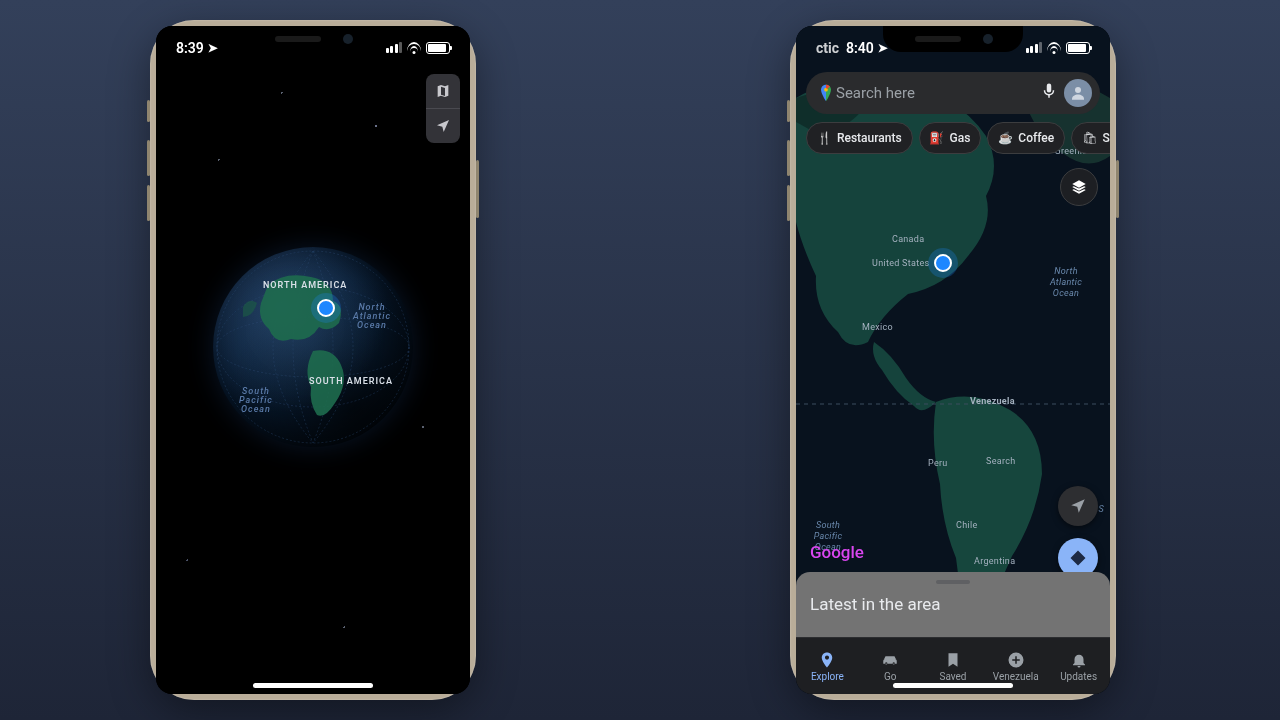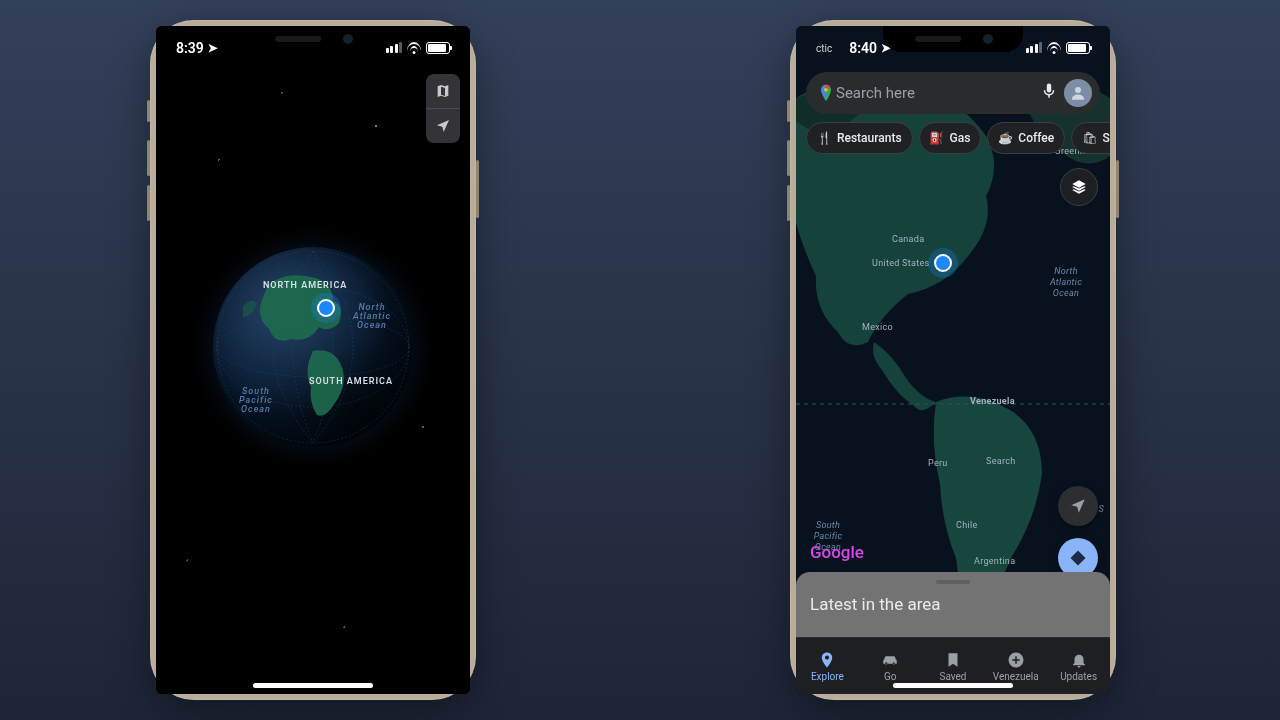--- a/index.html
+++ b/index.html
@@ -31,21 +31,21 @@
   .phone{
     position:absolute;top:20px;width:326px;height:680px;
     border-radius:44px;background:var(--phone-frame);
     padding:6px;box-sizing:border-box;
     box-shadow:0 12px 40px rgba(0,0,0,.4), inset 0 0 2px rgba(255,255,255,.4);
   }
   .phone.left{left:150px;}
   .phone.right{left:790px;}
   .screen{
     position:relative;width:100%;height:100%;
-    background:#000;border-radius:6px;overflow:hidden;
+    background:#000;border-radius:16px;overflow:hidden;
   }
   .notch{
     position:absolute;top:0;left:50%;transform:translateX(-50%);
     width:140px;height:26px;background:#000;border-radius:0 0 18px 18px;z-index:100;
   }
   .notch::before{content:"";position:absolute;left:32px;top:10px;width:46px;height:6px;border-radius:4px;background:#1a1a1a;}
   .notch::after{content:"";position:absolute;right:30px;top:8px;width:10px;height:10px;border-radius:50%;background:#17212b;}
   .btn-side{position:absolute;background:#8f856f;border-radius:3px;}
   .btn-side.vol1{left:-3px;top:120px;width:3px;height:36px;}
   .btn-side.vol2{left:-3px;top:165px;width:3px;height:36px;}
@@ -63,21 +63,21 @@
   .sig .b1{height:5px;} .sig .b2{height:7px;} .sig .b3{height:9px;} .sig .b4{height:11px;opacity:.35;}
   .wifi-icon{width:16px;height:12px;position:relative;}
   .wifi-icon::before,.wifi-icon::after{content:"";position:absolute;border:2px solid #fff;border-bottom:none;border-left:none;border-right:none;border-radius:50% 50% 0 0/100% 100% 0 0;left:50%;transform:translateX(-50%);}
   .wifi-icon::before{width:14px;height:7px;top:0;}
   .wifi-icon::after{width:8px;height:4px;top:4px;}
   .wifi-icon .dot{position:absolute;bottom:0;left:50%;width:3px;height:3px;background:#fff;border-radius:50%;transform:translateX(-50%);}
   .batt{width:24px;height:12px;border:1.5px solid #fff;border-radius:3px;position:relative;box-sizing:border-box;}
   .batt::after{content:"";position:absolute;right:-3px;top:3px;width:2px;height:4px;background:#fff;border-radius:0 1px 1px 0;}
   .batt .fill{position:absolute;left:1px;top:1px;bottom:1px;width:80%;background:#fff;border-radius:1px;}
   .loc-arrow{font-size:12px;}
-  .carrier{font-size:10px;font-weight:400;opacity:.8;margin-right:13px;}
+  .carrier{font-size:14px;font-weight:700;opacity:.8;margin-right:3px;}
 
   
   .apple .stars{position:absolute;inset:0;background:
     radial-gradient(1px 1px at 20% 20%,#5a6170 99%,transparent),
     radial-gradient(1px 1px at 70% 15%,#6a718a 99%,transparent),
     radial-gradient(1px 1px at 85% 60%,#5a6170 99%,transparent),
     radial-gradient(1px 1px at 10% 80%,#4a5166 99%,transparent),
     radial-gradient(1px 1px at 40% 10%,#5a6170 99%,transparent),
     radial-gradient(1px 1px at 60% 90%,#5a6170 99%,transparent),
     radial-gradient(1px 1px at 30% 55%,#4a5166 99%,transparent),

